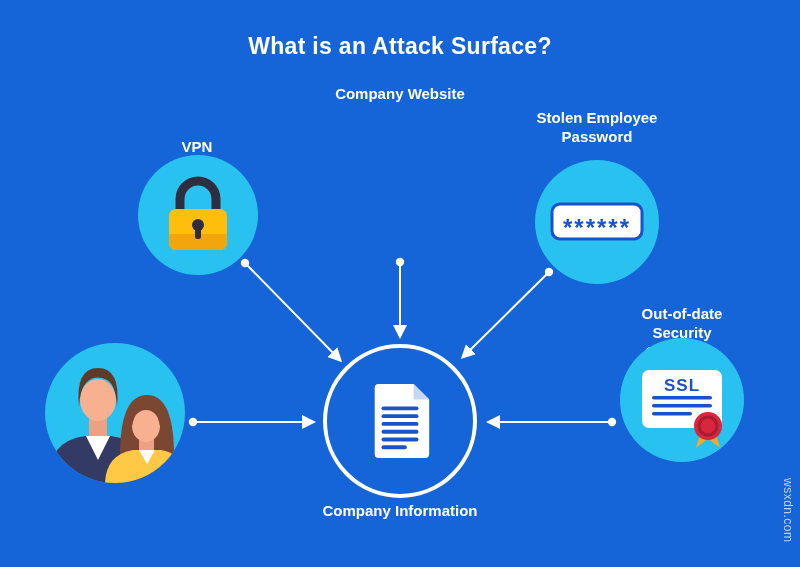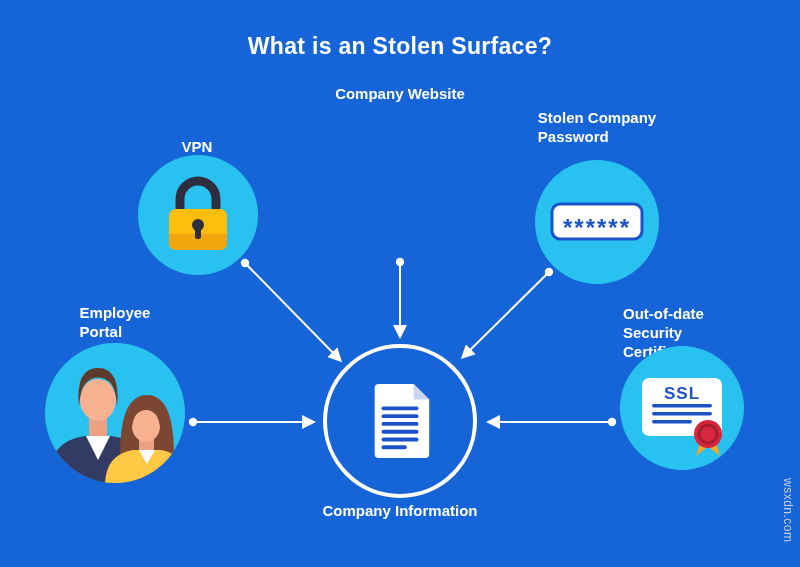--- a/index.html
+++ b/index.html
@@ -8,21 +8,21 @@
     background:#1565D8; overflow:hidden;
     font-family:"Liberation Sans", sans-serif;
   }
   .title {
     position:absolute; left:0; right:0; top:33px; margin:0;
     text-align:center; color:#FFFFFF; font-size:23px; font-weight:700;
     letter-spacing:0.3px;
   }
   .node-label {
     position:absolute; transform:translateX(-50%);
-    color:#FFFFFF; font-weight:700; font-size:15px; text-align:left;
+    color:#FFFFFF; font-weight:700; font-size:15px; text-align:center;
     white-space:pre-line; line-height:1.28;
   }
   .node-circle { position:absolute; }
   .node-circle svg { display:block; }
   .center-ring {
     position:absolute; left:323px; top:344px; width:154px; height:154px;
     border:4px solid #FFFFFF; border-radius:50%; box-sizing:border-box;
     display:flex; align-items:center; justify-content:center;
   }
   .arrows { position:absolute; left:0; top:0; pointer-events:none; }
@@ -31,21 +31,21 @@
     writing-mode:vertical-rl; color:#C8CDD6; font-size:12px;
     letter-spacing:0.5px;
   }
   svg text { font-family:"Liberation Sans", sans-serif; }
 </style>
 </head>
 <body>
 
 <div class="canvas">
 
-  <h1 class="title">What is an Stolen Surface?</h1>
+  <h1 class="title">What is an Attack Surface?</h1>
 
   <svg class="arrows" width="800" height="567" viewBox="0 0 800 567">
     <defs>
       <marker id="ah" markerWidth="7" markerHeight="7" refX="5.5" refY="3.5" orient="auto">
         <path d="M0,0 L7,3.5 L0,7 Z" fill="#FFFFFF"></path>
       </marker>
     </defs>
     <g stroke="#FFFFFF" stroke-width="2">
       <line x1="245" y1="263" x2="340" y2="360" marker-end="url(#ah)"></line>
       <line x1="400" y1="262" x2="400" y2="336" marker-end="url(#ah)"></line>
@@ -69,32 +69,30 @@
       <path d="M42,58 V44 a18,18 0 0 1 36,0 V58" fill="none" stroke="#2F2E41" stroke-width="9"></path>
       <rect x="31" y="54" width="58" height="41" rx="7" fill="#FFBE0B"></rect>
       <path d="M31,79 h58 v9 a7,7 0 0 1 -7,7 h-44 a7,7 0 0 1 -7,-7 Z" fill="#F2A50C"></path>
       <circle cx="60" cy="70" r="6" fill="#2F2E41"></circle>
       <rect x="57" y="72" width="6" height="12" rx="2.5" fill="#2F2E41"></rect>
     </svg>
   </div>
 
   <div class="node-label" style="left:400px; top:84px;">Company Website</div>
 
-  <div class="node-label" style="left:597px; top:108px;">Stolen Company
+  <div class="node-label" style="left:597px; top:108px;">Stolen Employee
 Password</div>
   <div class="node-circle" style="left:535px; top:160px;">
     <svg width="124" height="124" viewBox="0 0 124 124">
       <circle cx="62" cy="62" r="62" fill="#29C2F0"></circle>
       <rect x="17" y="44" width="90" height="35" rx="8" fill="#FFFFFF" stroke="#1B52C7" stroke-width="3"></rect>
       <text x="62" y="76" text-anchor="middle" font-size="24" font-weight="bold" fill="#1B52C7" letter-spacing="2">******</text>
     </svg>
   </div>
 
-  <div class="node-label" style="left:115px; top:303px;">Employee
-Portal</div>
   <div class="node-circle" style="left:45px; top:343px;">
     <svg width="140" height="140" viewBox="0 0 140 140">
       <defs>
           <clipPath id="clip-people">
             <circle cx="70" cy="70" r="70"></circle>
           </clipPath>
         </defs>
       <circle cx="70" cy="70" r="70" fill="#29C2F0"></circle>
       <g clip-path="url(#clip-people)">
         <g>
@@ -111,21 +109,21 @@
           <polygon points="94,107 110,107 102,121" fill="#FFFFFF"></polygon>
           <ellipse cx="101" cy="83" rx="14" ry="16" fill="#F7B191"></ellipse>
           <path d="M86,90 Q82,56 101,56 Q120,56 116,90 Q113,64 101,64 Q89,64 86,90 Z" fill="#7B4733"></path>
         </g>
       </g>
     </svg>
   </div>
 
   <div class="node-label" style="left:682px; top:304px;">Out-of-date
 Security Certificate</div>
-  <div class="node-circle" style="left:620px; top:346px;">
+  <div class="node-circle" style="left:620px; top:338px;">
     <svg width="124" height="124" viewBox="0 0 124 124">
       <circle cx="62" cy="62" r="62" fill="#29C2F0"></circle>
       <rect x="22" y="32" width="80" height="58" rx="7" fill="#FFFFFF"></rect>
       <text x="62" y="53" text-anchor="middle" font-size="17" font-weight="bold" fill="#1B52C7" letter-spacing="1">SSL</text>
       <g fill="#1B52C7">
         <rect x="32" y="58" width="60" height="3.5" rx="1.75"></rect>
         <rect x="32" y="66" width="60" height="3.5" rx="1.75"></rect>
         <rect x="32" y="74" width="40" height="3.5" rx="1.75"></rect>
       </g>
       <g>

